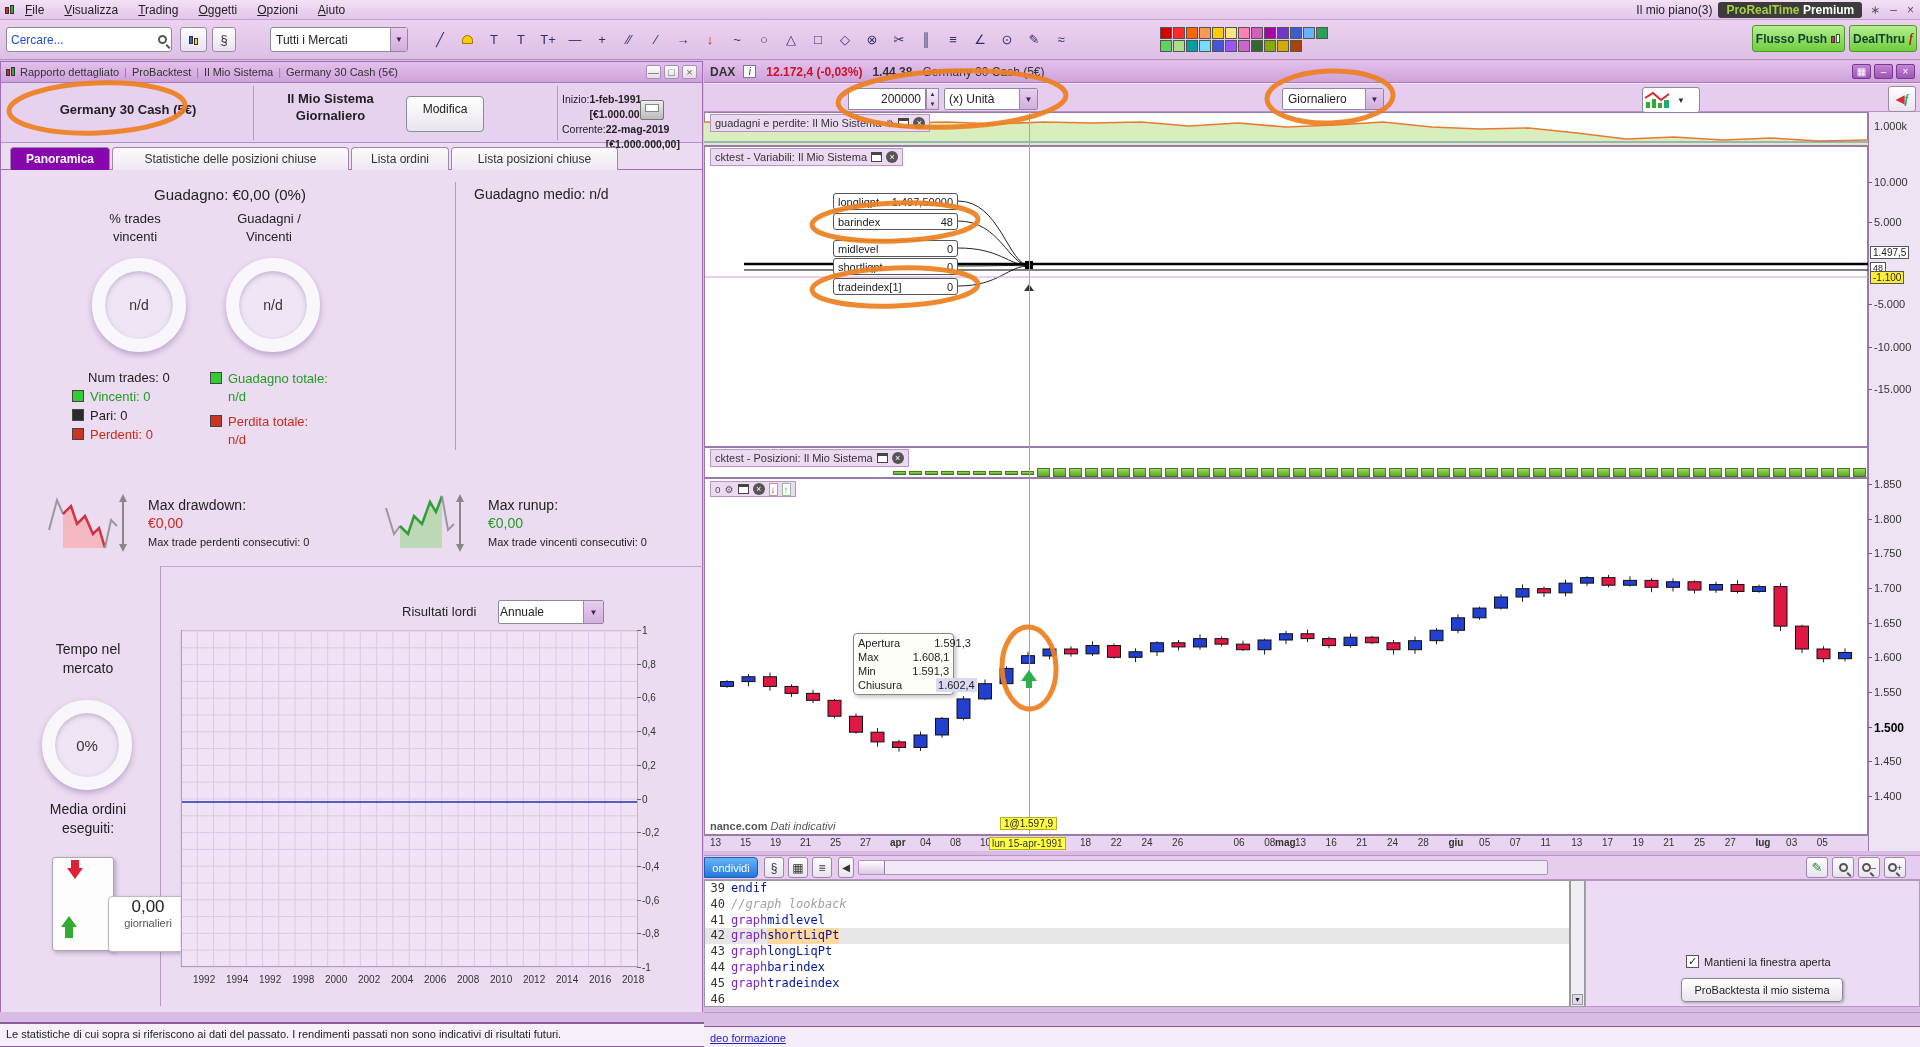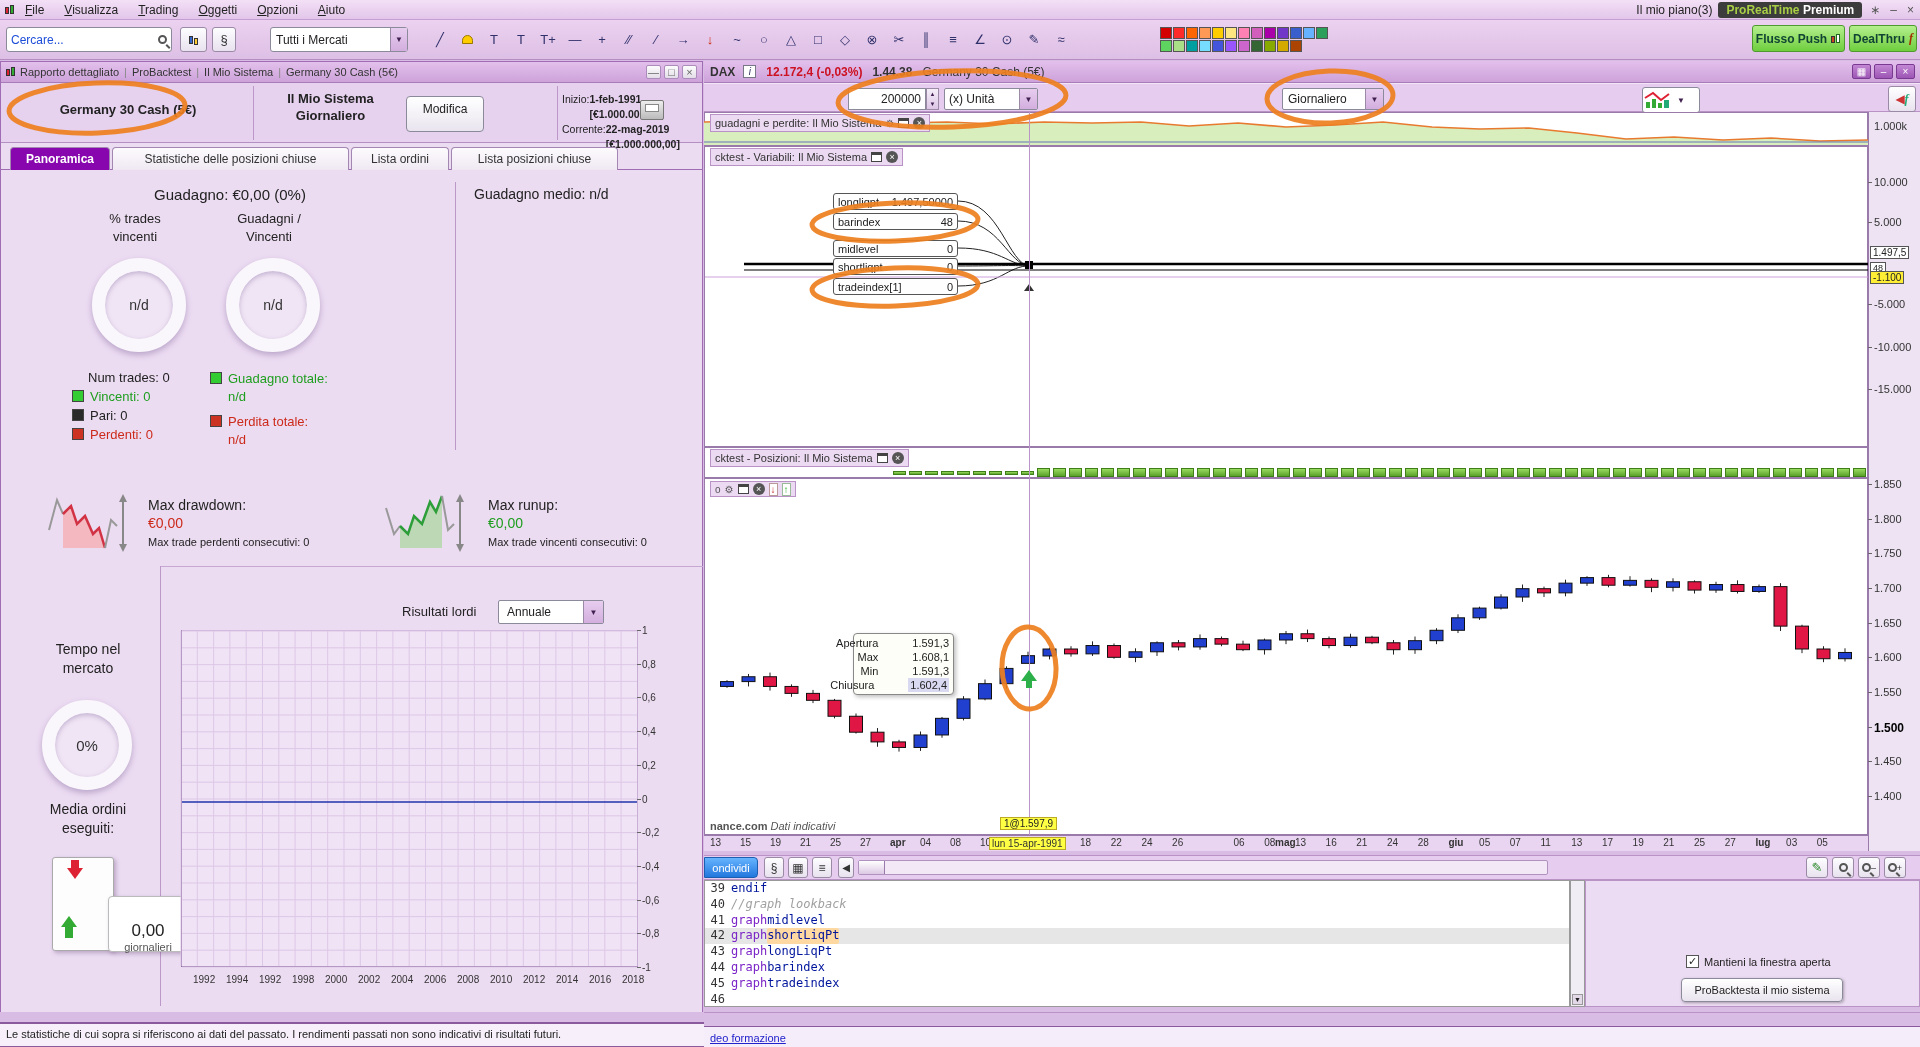--- a/index.html
+++ b/index.html
@@ -74,21 +74,21 @@
   .code-kw { color:#7b24c7; } .code-id { color:#00159c; } .code-com { color:#a0a0a0; font-style:italic; }
   .row-hl { background:#e6e6e6; }
   .tok-hl { background:#ffd9a1; border-radius:2px; }
   #ed-scroll { left:1570px; top:880px; width:15px; height:127px; background:#f1edf4; border:1px solid #999; }
   #keep-panel { left:1585px; top:880px; width:335px; height:127px; background:#ecdcf3; border:1px solid #b992c6; }
   #bottom-link-bar { left:704px; top:1026px; width:1216px; height:21px; background:#f5edf9; border-top:1px solid #8a5a9c; }
   a.link { color:#2222cc; text-decoration:underline; font-size:11px; }
   .arrow-dn { width:0; height:0; border-left:8px solid transparent; border-right:8px solid transparent; border-top:11px solid #d23; }
   .arrow-up { width:0; height:0; border-left:8px solid transparent; border-right:8px solid transparent; border-bottom:11px solid #3a3; }
   #tooltip { left:853px; top:633px; width:101px; background:#fefef8; border:1px solid #888; border-radius:4px; box-shadow:2px 2px 4px rgba(0,0,0,.25); z-index:8; font-size:11px; padding:2px 4px; }
-  .tt-row { display:flex; justify-content:flex-end; height:14px; line-height:14px;gap:34px; }
+  .tt-row { display:flex; justify-content:space-between; height:14px; line-height:14px;gap:34px; }
   svg { position:absolute; overflow:visible; }
 </style>
 </head>
 <body>
 
 <div id="menubar" class="abs">
   <span class="candle-glyph" style="margin-left:5px">
     <i style="left:0;top:3px;height:7px;background:#d23"></i>
       <i style="left:5px;top:1px;height:9px;background:#3a3"></i>
   </span>
@@ -287,27 +287,27 @@
   <div>Media ordini</div>
     <div>eseguiti:</div>
 </div>
 <div class="abs" style="left:52px;top:857px;width:62px;height:94px;background:#fdfdfd;border:1px solid #aaa;border-radius:3px;box-shadow:2px 2px 4px rgba(90,60,110,.35)">
   <div class="arrow-dn" style="position:absolute;left:14px;top:10px"></div>
   <div style="position:absolute;left:18px;top:2px;width:8px;height:10px;background:#d23"></div>
   <div class="arrow-up" style="position:absolute;left:8px;top:58px"></div>
   <div style="position:absolute;left:12px;top:68px;width:8px;height:12px;background:#3a3"></div>
 </div>
 <div class="abs" style="left:108px;top:896px;width:80px;height:56px;background:#fff;border:1px solid #bbb;border-radius:4px;box-shadow:2px 2px 4px rgba(90,60,110,.35);text-align:center">
-  <div style="font-size:17px;margin-top:24px">0,00</div>
+  <div style="font-size:17px;margin-top:0">0,00</div>
   <div style="font-size:11px;color:#555">giornalieri</div>
 </div>
 
 <div class="abs" style="left:402px;top:604px;font-size:13px">Risultati lordi</div>
 <div class="mini-select abs" style="left:498px;top:600px;width:106px;height:24px">
-  <span style="flex:1;padding-left:8px">Annuale</span>
+  <span style="flex:1;padding-left:1px">Annuale</span>
   <span class="dd-arrow" style="width:20px">▼</span>
 </div>
 <div id="results-frame" class="abs"></div>
 <svg id="results-grid" class="abs" style="left:0;top:0" width="1920" height="1047">
     <line x1="181" y1="631" x2="181" y2="966" stroke="#ddc7e6" stroke-width="1"></line>
     <line x1="197.3" y1="631" x2="197.3" y2="966" stroke="#ddc7e6" stroke-width="1"></line>
     <line x1="213.6" y1="631" x2="213.6" y2="966" stroke="#ddc7e6" stroke-width="1"></line>
     <line x1="229.9" y1="631" x2="229.9" y2="966" stroke="#ddc7e6" stroke-width="1"></line>
     <line x1="246.2" y1="631" x2="246.2" y2="966" stroke="#ddc7e6" stroke-width="1"></line>
     <line x1="262.5" y1="631" x2="262.5" y2="966" stroke="#ddc7e6" stroke-width="1"></line>

